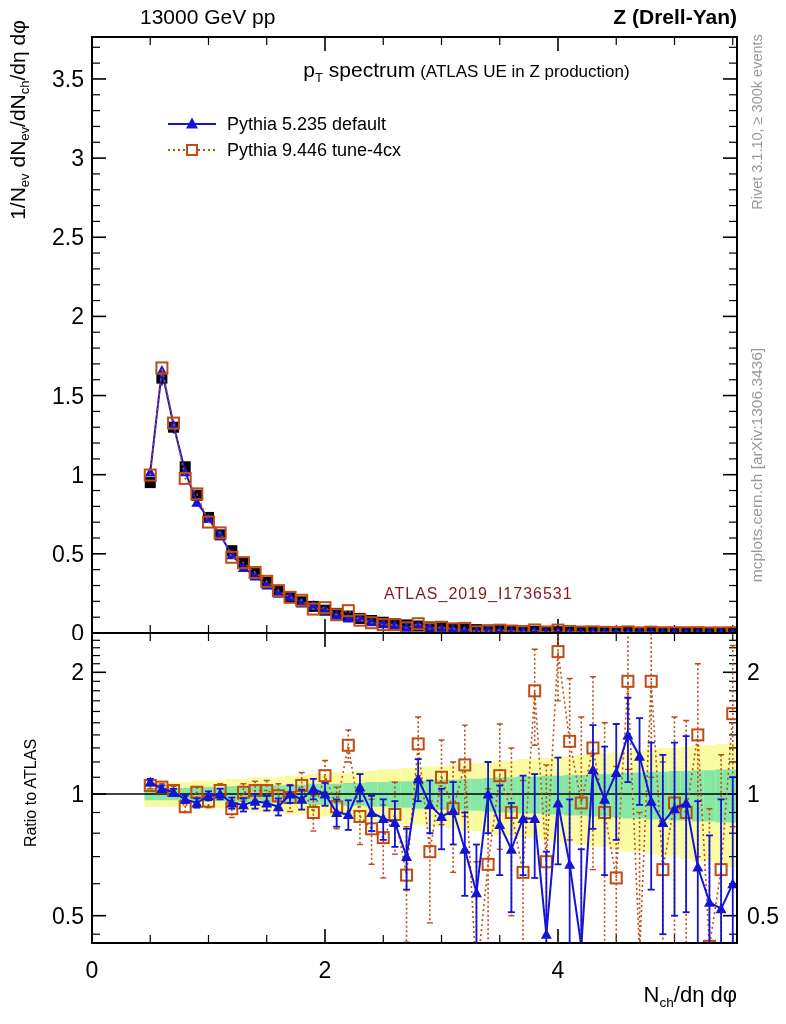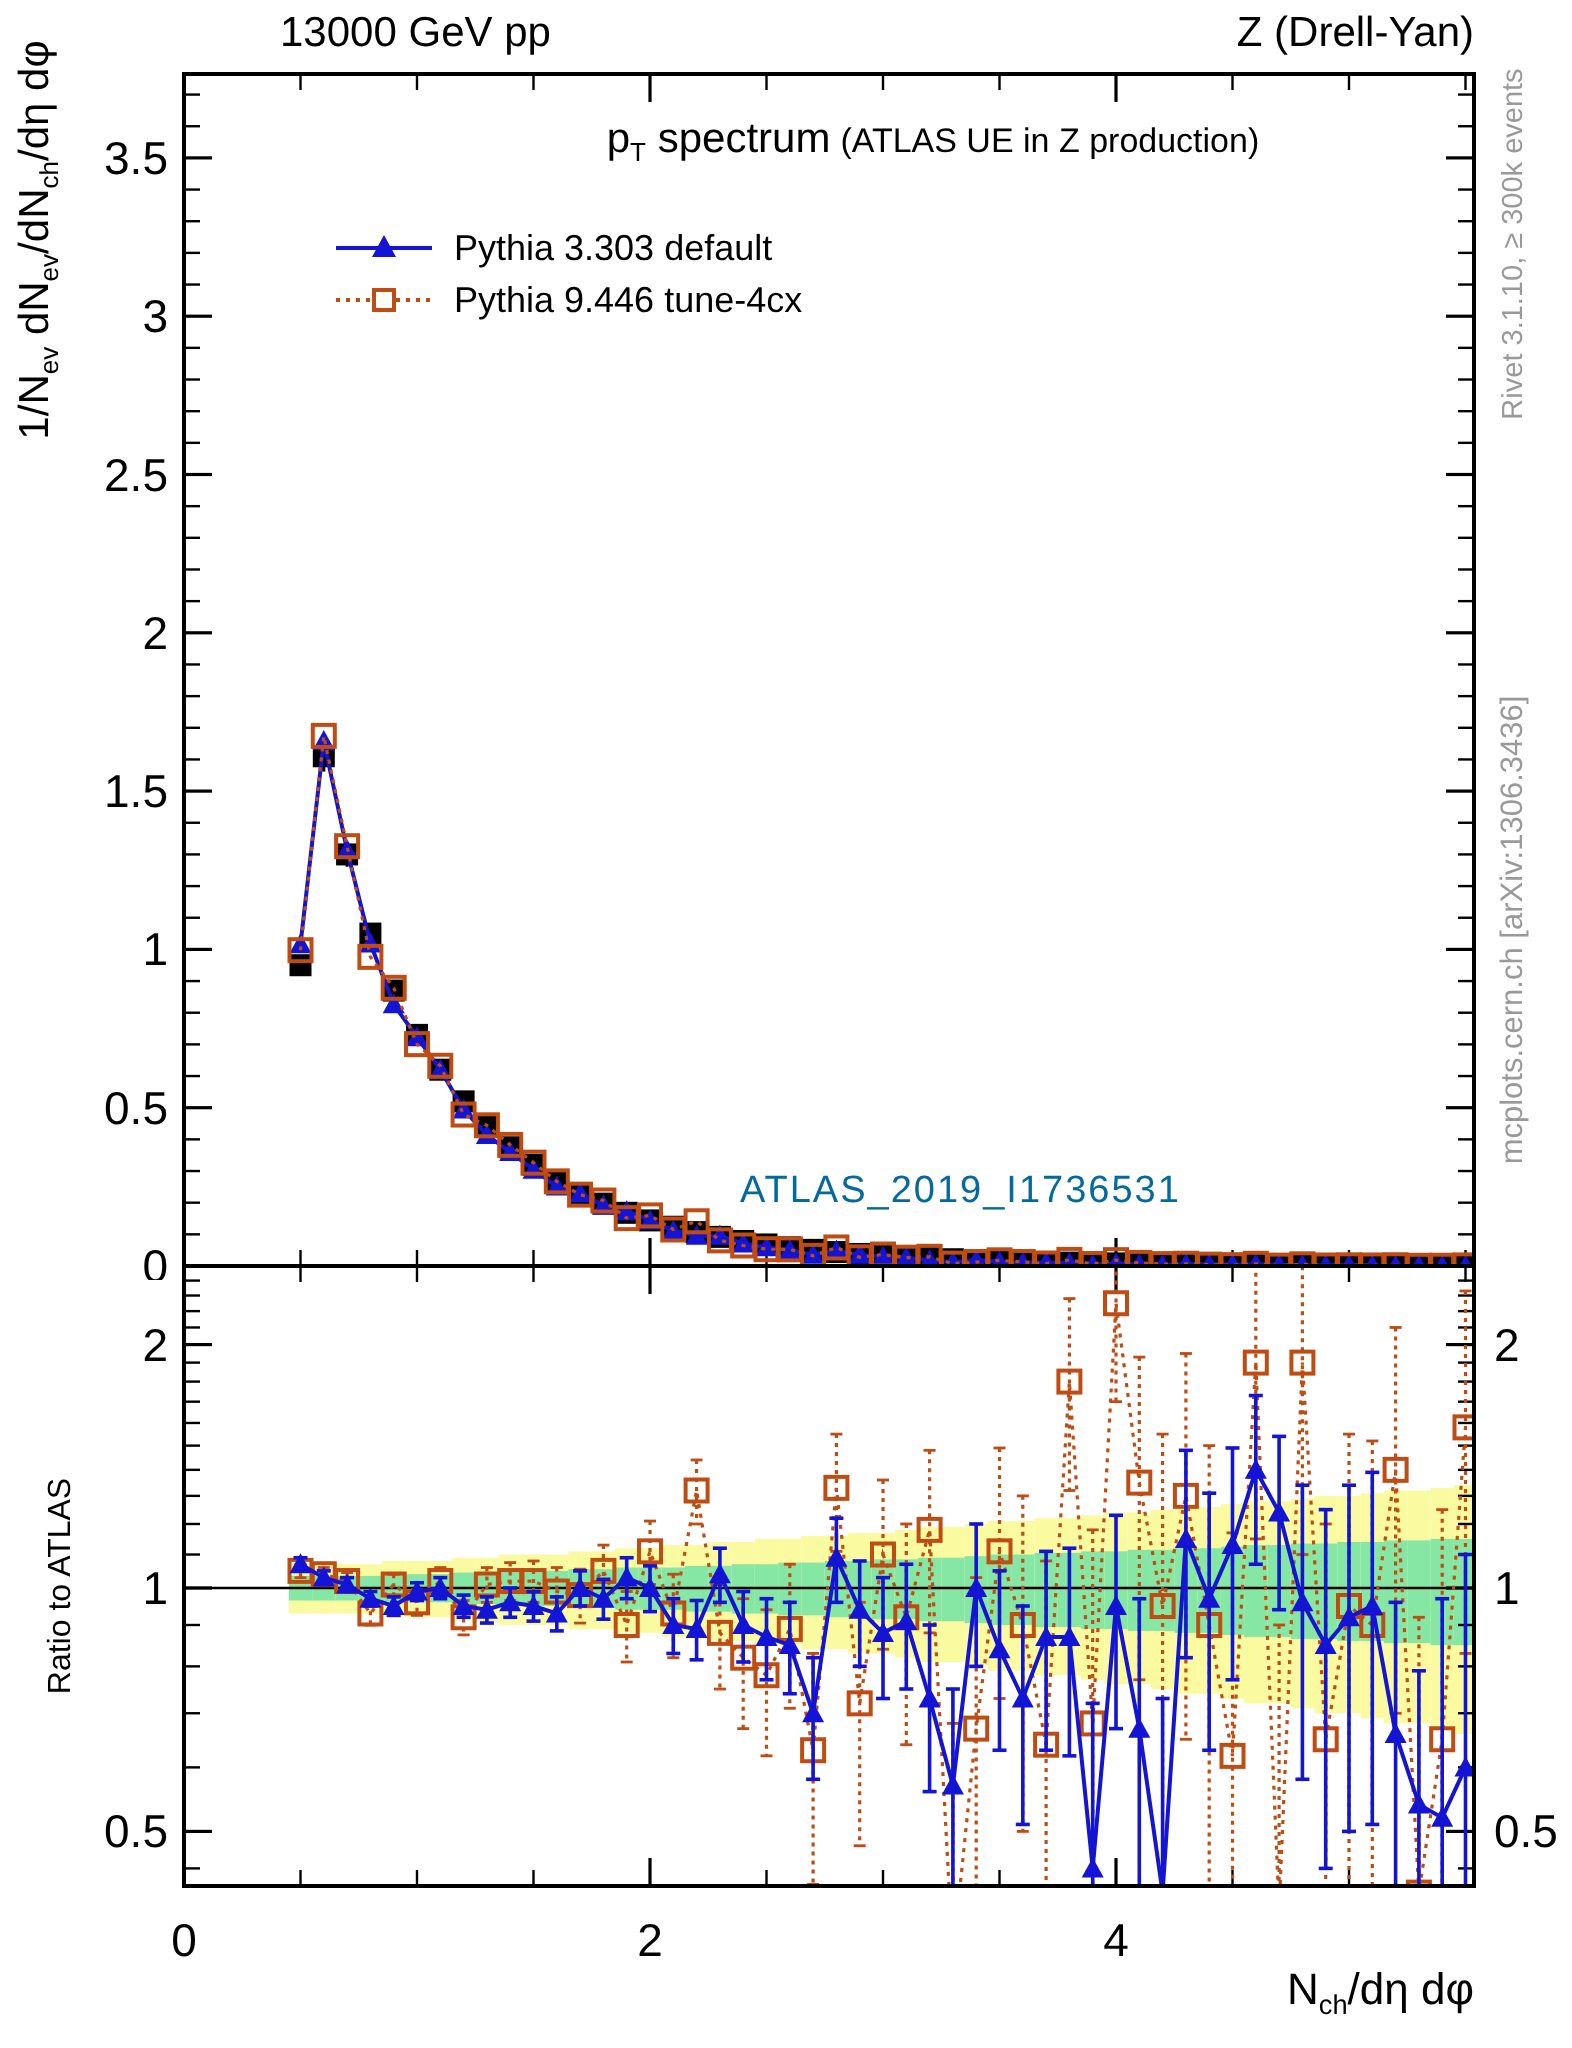--- a/index.html
+++ b/index.html
@@ -9,21 +9,21 @@
   .hdr{font-size:21px;top:5px;}
   .title-wrap{left:92px;top:58px;width:669px;text-align:center;font-size:21px;}
   .subtitle{font-size:17px;margin-left:5px;}
   .sb{font-size:0.62em;vertical-align:-0.35em;}
   .vlabel{position:absolute;white-space:nowrap;transform:translate(-50%,-50%) rotate(-90deg);}
   .ylab-main{left:19px;top:120px;font-size:21px;}
   .ylab-ratio{left:31px;top:793px;font-size:16px;}
   .sidenote{color:#999;}
   .side-top{left:757px;top:122px;font-size:14.5px;}
   .side-bot{left:757px;top:465px;font-size:15.5px;}
-  .watermark{left:330px;top:585px;font-size:19px;color:#0369a1;letter-spacing:1px;}
+  .watermark{left:344px;top:585px;font-size:16px;color:#7f1d1d;letter-spacing:1px;}
   .xlab{right:49px;top:982px;font-size:22px;}
   .legend{left:126px;top:111px;}
   .legend-row{display:flex;align-items:center;height:26px;}
   .legend-swatch{width:52px;height:20px;flex:0 0 52px;}
   .legend-label{font-size:18px;margin-left:9px;}
   svg text{font-family:"Liberation Sans",sans-serif;}
 </style>
 </head>
 <body>
 
@@ -957,33 +957,33 @@
         <path d="M 721.1 903.3137845978131 L 726.6 913.3137845978131 L 715.6 913.3137845978131 Z" fill="#1414d4"></path>
         <path d="M 732.75 878.1887128100273 L 738.25 888.1887128100273 L 727.25 888.1887128100273 Z" fill="#1414d4"></path>
       </g>
       <g>
         <rect x="92" y="37" width="645" height="596" fill="none" stroke="#000" stroke-width="2"></rect>
         <rect x="92" y="633" width="645" height="310" fill="none" stroke="#000" stroke-width="2"></rect>
       </g>
     </svg>
 
   <div class="abs hdr" style="left:100px;">13000 GeV pp</div>
-  <div class="abs hdr" style="right:49px;">Z (Drell-Yan)</div>
+  <div class="abs hdr" style="right:49px;font-weight:bold;">Z (Drell-Yan)</div>
 
   <div class="abs title-wrap">
     <span><span>p</span><span class="sb">T</span><span> spectrum</span></span><span class="subtitle">(ATLAS UE in Z production)</span>
   </div>
 
   <div class="legend abs" id="legend">
       <div class="legend-row">
         <svg class="legend-swatch" viewBox="0 0 52 20">
           <line x1="2" y1="10" x2="50" y2="10" stroke="#1414d4" stroke-width="2"></line>
           <path d="M 26 3.5 L 32 14.5 L 20 14.5 Z" fill="#1414d4"></path>
         </svg>
-        <span class="legend-label">Pythia 3.303 default</span>
+        <span class="legend-label">Pythia 5.235 default</span>
       </div>
       <div class="legend-row">
         <svg class="legend-swatch" viewBox="0 0 52 20">
           <line x1="2" y1="10" x2="50" y2="10" stroke="#bf4c12" stroke-width="2" stroke-dasharray="2 3"></line>
           <rect x="21" y="5" width="10" height="10" fill="#fff" stroke="#bf4c12" stroke-width="2"></rect>
         </svg>
         <span class="legend-label">Pythia 9.446 tune-4cx</span>
       </div>
     </div>
 

